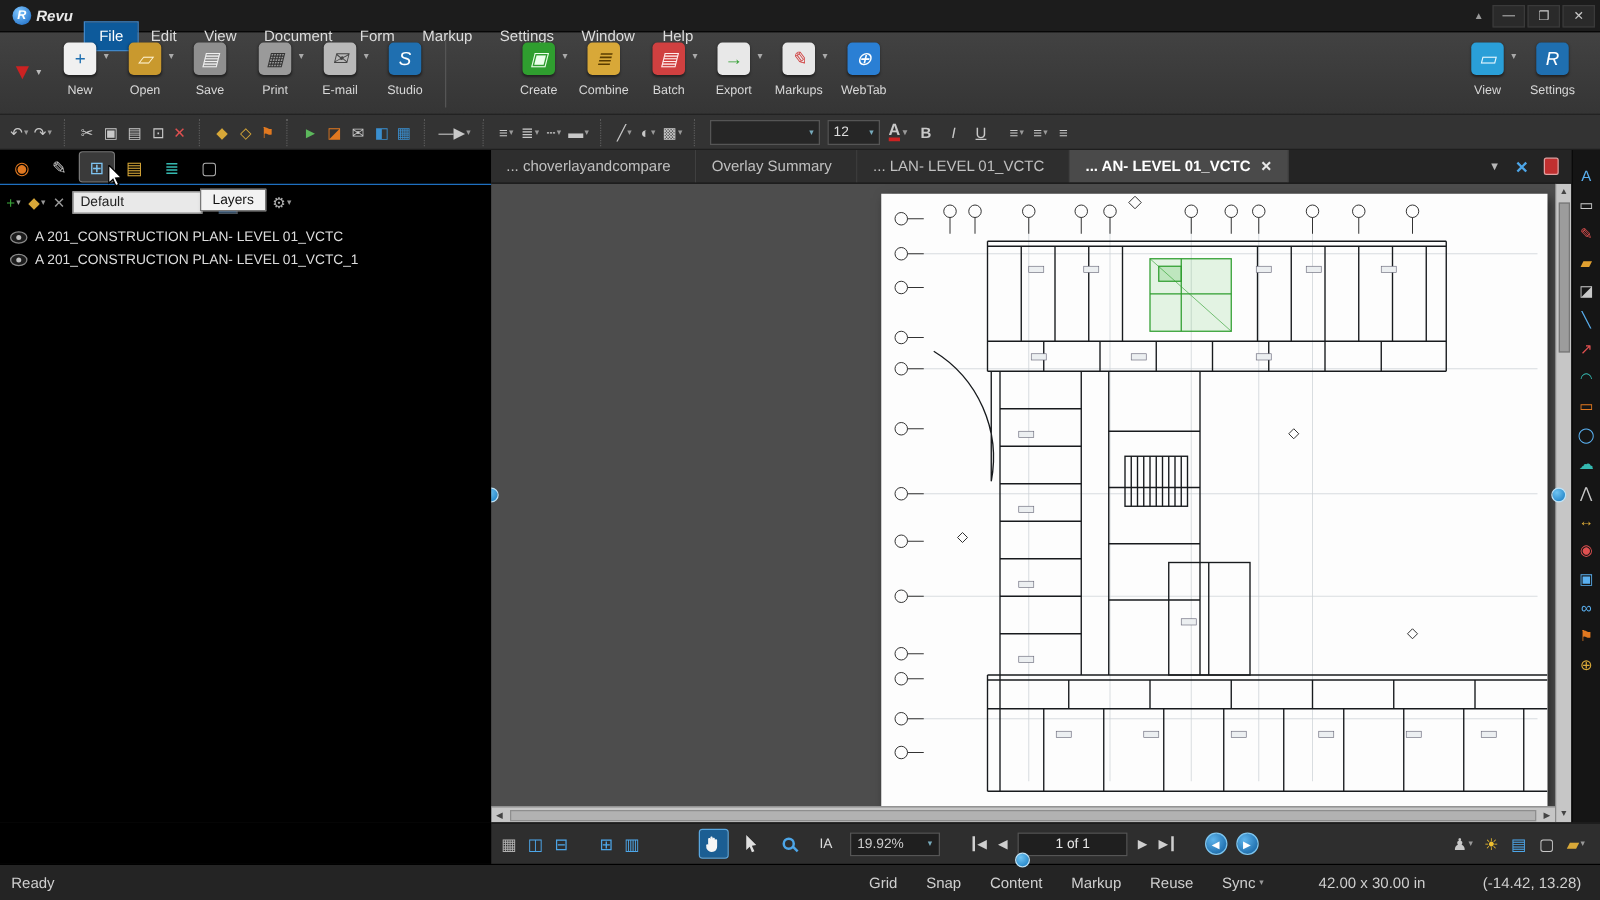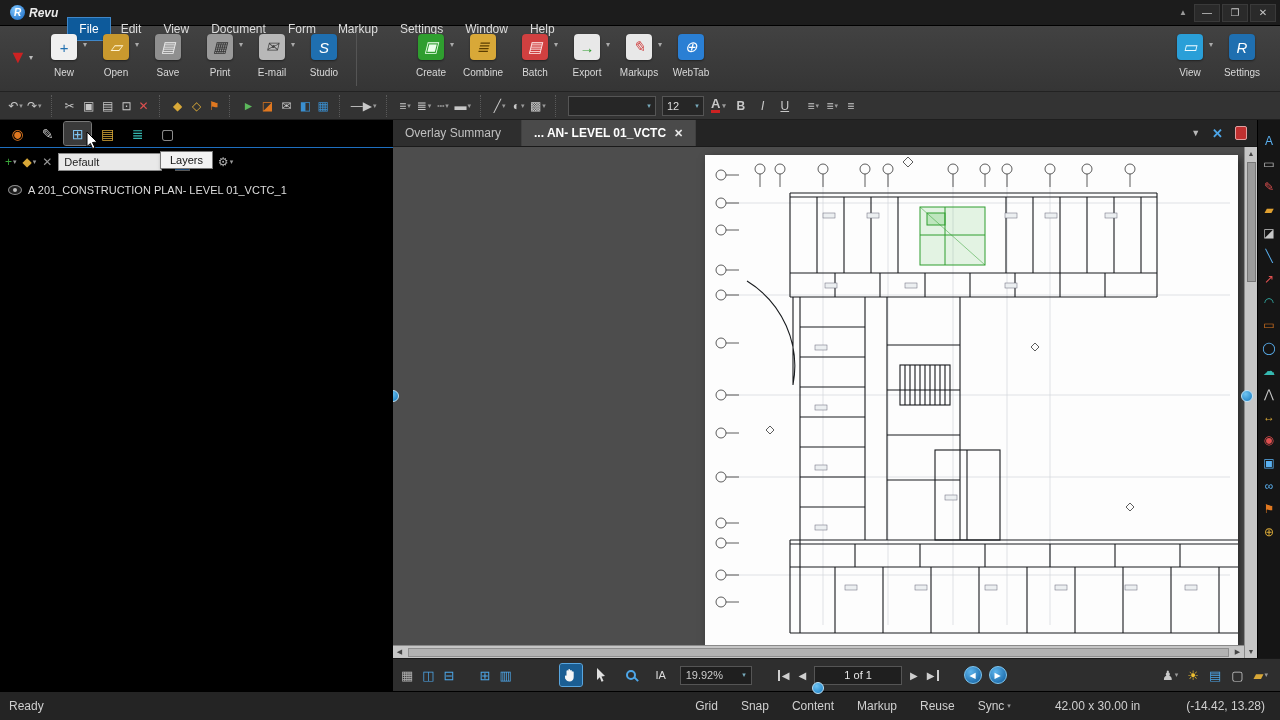--- a/index.html
+++ b/index.html
@@ -569,38 +569,50 @@
 
             <div class="pt-icon">
               <span style="color: rgb(176, 176, 176);">⚙</span>
               <span class="caret">▾</span>
             </div>
           </div>
         <div class="tooltip">Layers</div>
       </div>
       <div class="layer-list">
 
+          <div class="layer-row">
+            <span class="eye"></span>
+            <span>A 201_CONSTRUCTION PLAN- LEVEL 01_VCTC</span>
+          </div>
 
           <div class="layer-row">
             <span class="eye"></span>
             <span>A 201_CONSTRUCTION PLAN- LEVEL 01_VCTC_1</span>
           </div>
         </div>
     </div>
 
     <div class="doc-area">
       <div class="doc-tabs">
         <div class="dtab-list">
 
+            <div class="dtab">
+              <span>... choverlayandcompare</span>
+              <span class="dtab-close"></span>
+            </div>
 
             <div class="dtab">
               <span>Overlay Summary</span>
               <span class="dtab-close"></span>
             </div>
 
+            <div class="dtab">
+              <span>... LAN- LEVEL 01_VCTC</span>
+              <span class="dtab-close"></span>
+            </div>
 
 
             <div class="dtab active">
               <span>... AN- LEVEL 01_VCTC</span>
               <span class="dtab-close">✕</span>
             </div>
           </div>
         <div class="dtabs-controls">
           <span class="dt-caret">▼</span>
           <span class="dt-closeall">✕</span>

